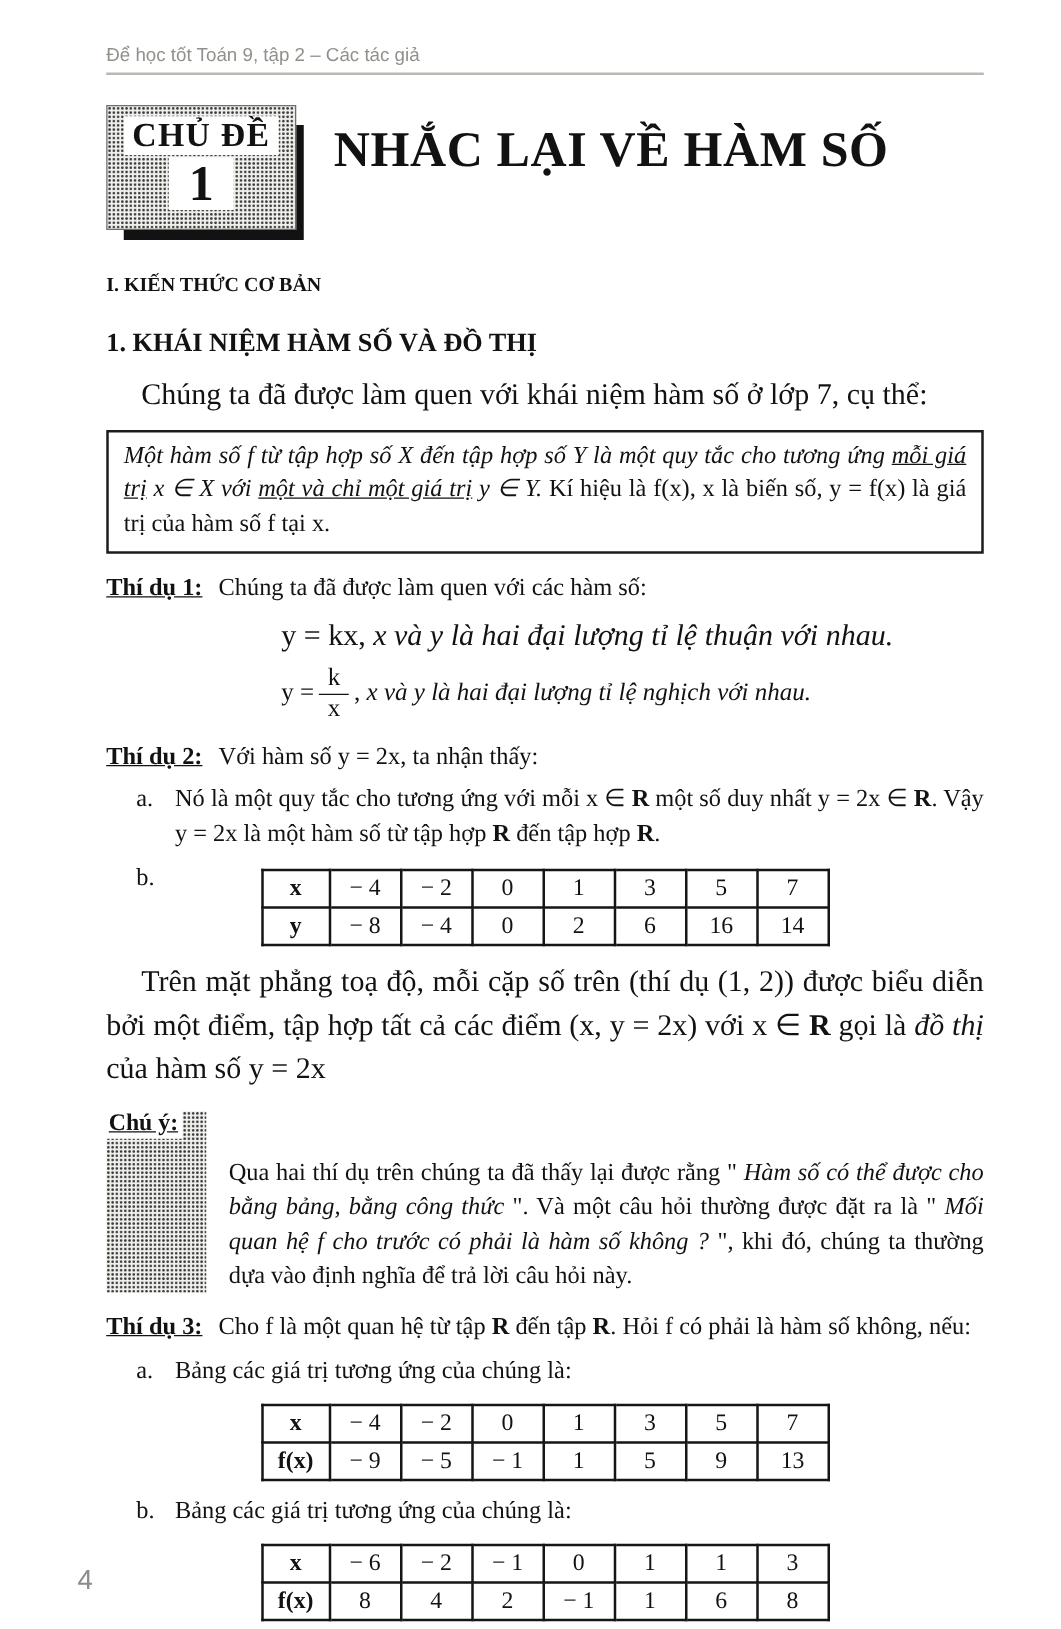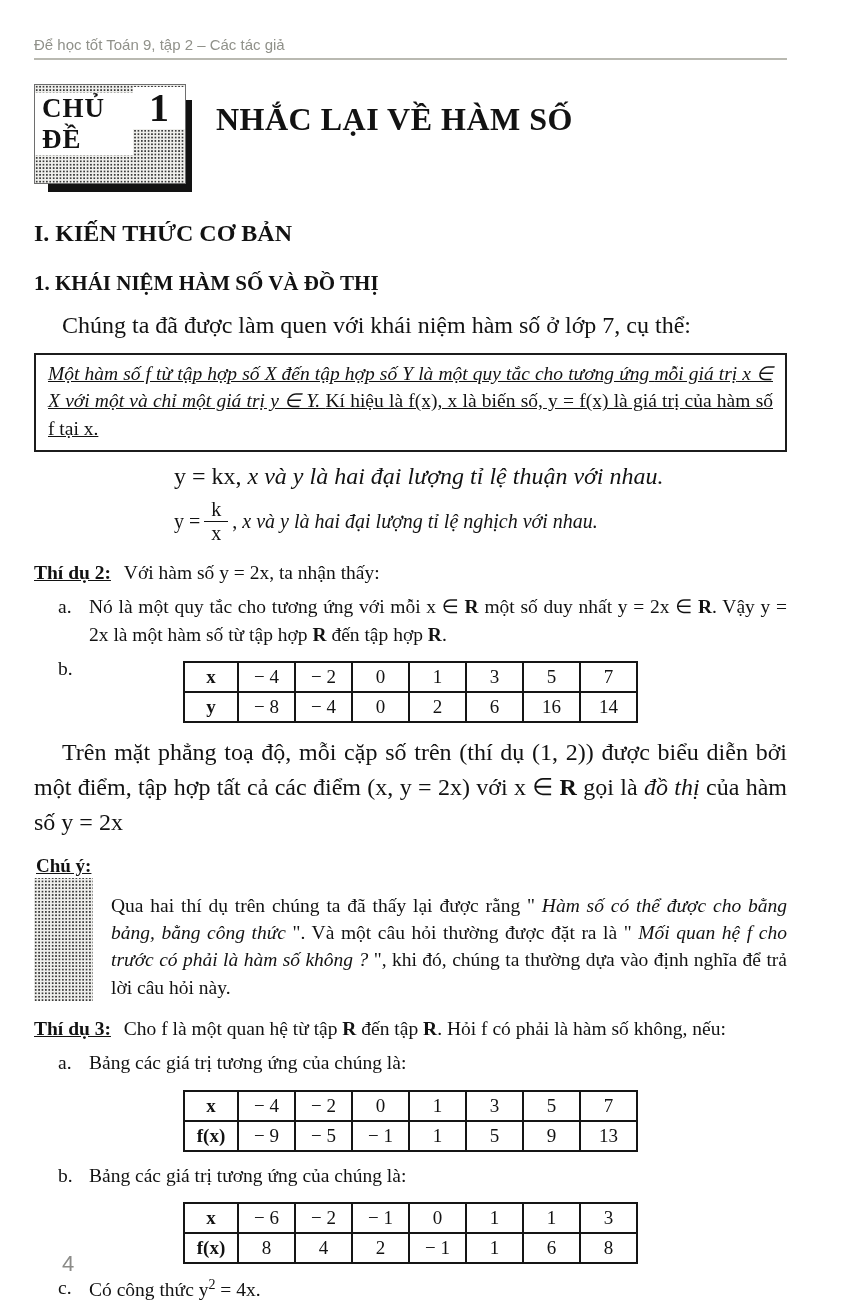--- a/index.html
+++ b/index.html
@@ -5,21 +5,21 @@
   * { margin:0; padding:0; box-sizing:border-box; }
   html,body { background:#ffffff; }
   body {
     width:849px; height:1303px;
     font-family:"Liberation Serif", serif;
     color:#121212;
   }
   .page {
     position:relative;
     width:849px; height:1303px;
-    padding:36px 62px 0 34px;
+    padding:36px 62px 0 85px;
     overflow:hidden;
     background:#ffffff;
   }
   
   .running-header {
     font-family:"Liberation Sans", sans-serif;
     font-size:15px;
     color:#90918a;
     padding-bottom:5px;
     border-bottom:2px solid #b9b9b1;
@@ -27,21 +27,21 @@
   
   .title-row { display:flex; align-items:center; gap:30px; margin-top:24px; }
   .dither {
     background-color:#efefec;
     background-image: radial-gradient(#3a3a3a 0.9px, transparent 1.05px);
     background-size:3.4px 3.4px;
   }
   .badge {
     width:152px; height:100px;
     flex:none;
-    display:flex; flex-direction:row; align-items:flex-start;
+    display:flex; flex-direction:column; align-items:center;
     border:1px solid #6e6e6e;
     box-shadow:10px 12px 0 -4px #121212;
   }
   .badge-label {
     display:inline-block;
     background:#ffffff;
     font-weight:bold;
     font-size:27px;
     letter-spacing:1px;
     padding:0 7px;
@@ -51,43 +51,42 @@
   .badge-number {
     display:inline-block;
     background:#ffffff;
     font-weight:bold;
     font-size:40px;
     line-height:1.05;
     padding:0 16px;
     margin-top:2px;
   }
   .chapter-title {
-    font-size:32px;
+    font-size:40px;
     font-weight:bold;
     letter-spacing:0.5px;
     line-height:1.1;
     margin-top:-28px;
   }
   
-  .section-heading { font-size:24px; font-weight:bold; margin-top:36px; }
+  .section-heading { font-size:16px; font-weight:bold; margin-top:36px; }
   .subsection-heading { font-size:21px; font-weight:bold; margin-top:24px; }
   
   .para {
     font-size:24px; line-height:1.45;
     text-align:justify;
     margin-top:12px;
   }
   .indent { text-indent:28px; }
   .def-box {
     border:2px solid #1c1c1c;
     padding:5px 12px 7px 12px;
     margin-top:10px;
     font-size:19.5px; line-height:1.42;
     text-align:justify;
-    text-decoration:underline;
   }
   .ex-head { font-size:19.5px; line-height:1.45; margin-top:14px; }
   .ex-label { font-weight:bold; text-decoration:underline; }
   .ex-text { margin-left:8px; }
   .formula {
     font-size:24px; line-height:1.5;
     margin:6px 0 0 140px;
   }
   .formula2 {
     display:flex; align-items:center;
@@ -112,21 +111,21 @@
     width:57px; height:30px;
     text-align:center; vertical-align:middle;
     font-size:19px;
     padding:0 4px;
   }
   table.value-table td.rowhead { font-weight:bold; width:54px; }
   
   .note { display:flex; margin-top:16px; }
   .note-strip {
     position:relative;
-    width:59px; flex:none;
+    width:80px; flex:none;
     min-height:110px;
   }
   .note-label {
     position:absolute; top:-2px; left:0;
     background:#ffffff;
     font-weight:bold;
     text-decoration:underline;
     font-size:19px;
     padding:1px 4px 1px 2px;
     white-space:nowrap;
@@ -171,20 +170,24 @@
   </div>
 
   <h2 class="section-heading">I. KIẾN THỨC CƠ BẢN</h2>
 
   <h3 class="subsection-heading">1.  KHÁI NIỆM HÀM SỐ VÀ ĐỒ THỊ</h3>
 
   <p class="para indent">Chúng ta đã được làm quen với khái niệm hàm số ở lớp 7, cụ thể:</p>
 
   <div class="def-box"><span class="seg-i">Một hàm số f từ tập hợp số X đến tập hợp số Y là một quy tắc cho tương ứng </span><span class="seg-iu">mỗi giá trị</span><span class="seg-i"> x ∈ X với </span><span class="seg-iu">một và chỉ một giá trị</span><span class="seg-i"> y ∈ Y. </span><span class="seg-n">Kí hiệu là f(x), x là biến số, y = f(x) là giá trị của hàm số f tại x.</span></div>
 
+  <p class="ex-head">
+    <span class="ex-label">Thí dụ 1:</span>
+    <span class="ex-text">Chúng ta đã được làm quen với các hàm số:</span>
+  </p>
   <div class="formula"><span class="seg-n">y = kx,   </span><span class="seg-i">x và y là hai đại lượng tỉ lệ thuận với nhau.</span></div>
   <div class="formula2">
     <span>y = </span>
     <span class="frac">
       <span class="num">k</span>
       <span class="den">x</span>
     </span>
     <span><span class="seg-n"> ,   </span><span class="seg-i">x và y là hai đại lượng tỉ lệ nghịch với nhau.</span></span>
   </div>
 

